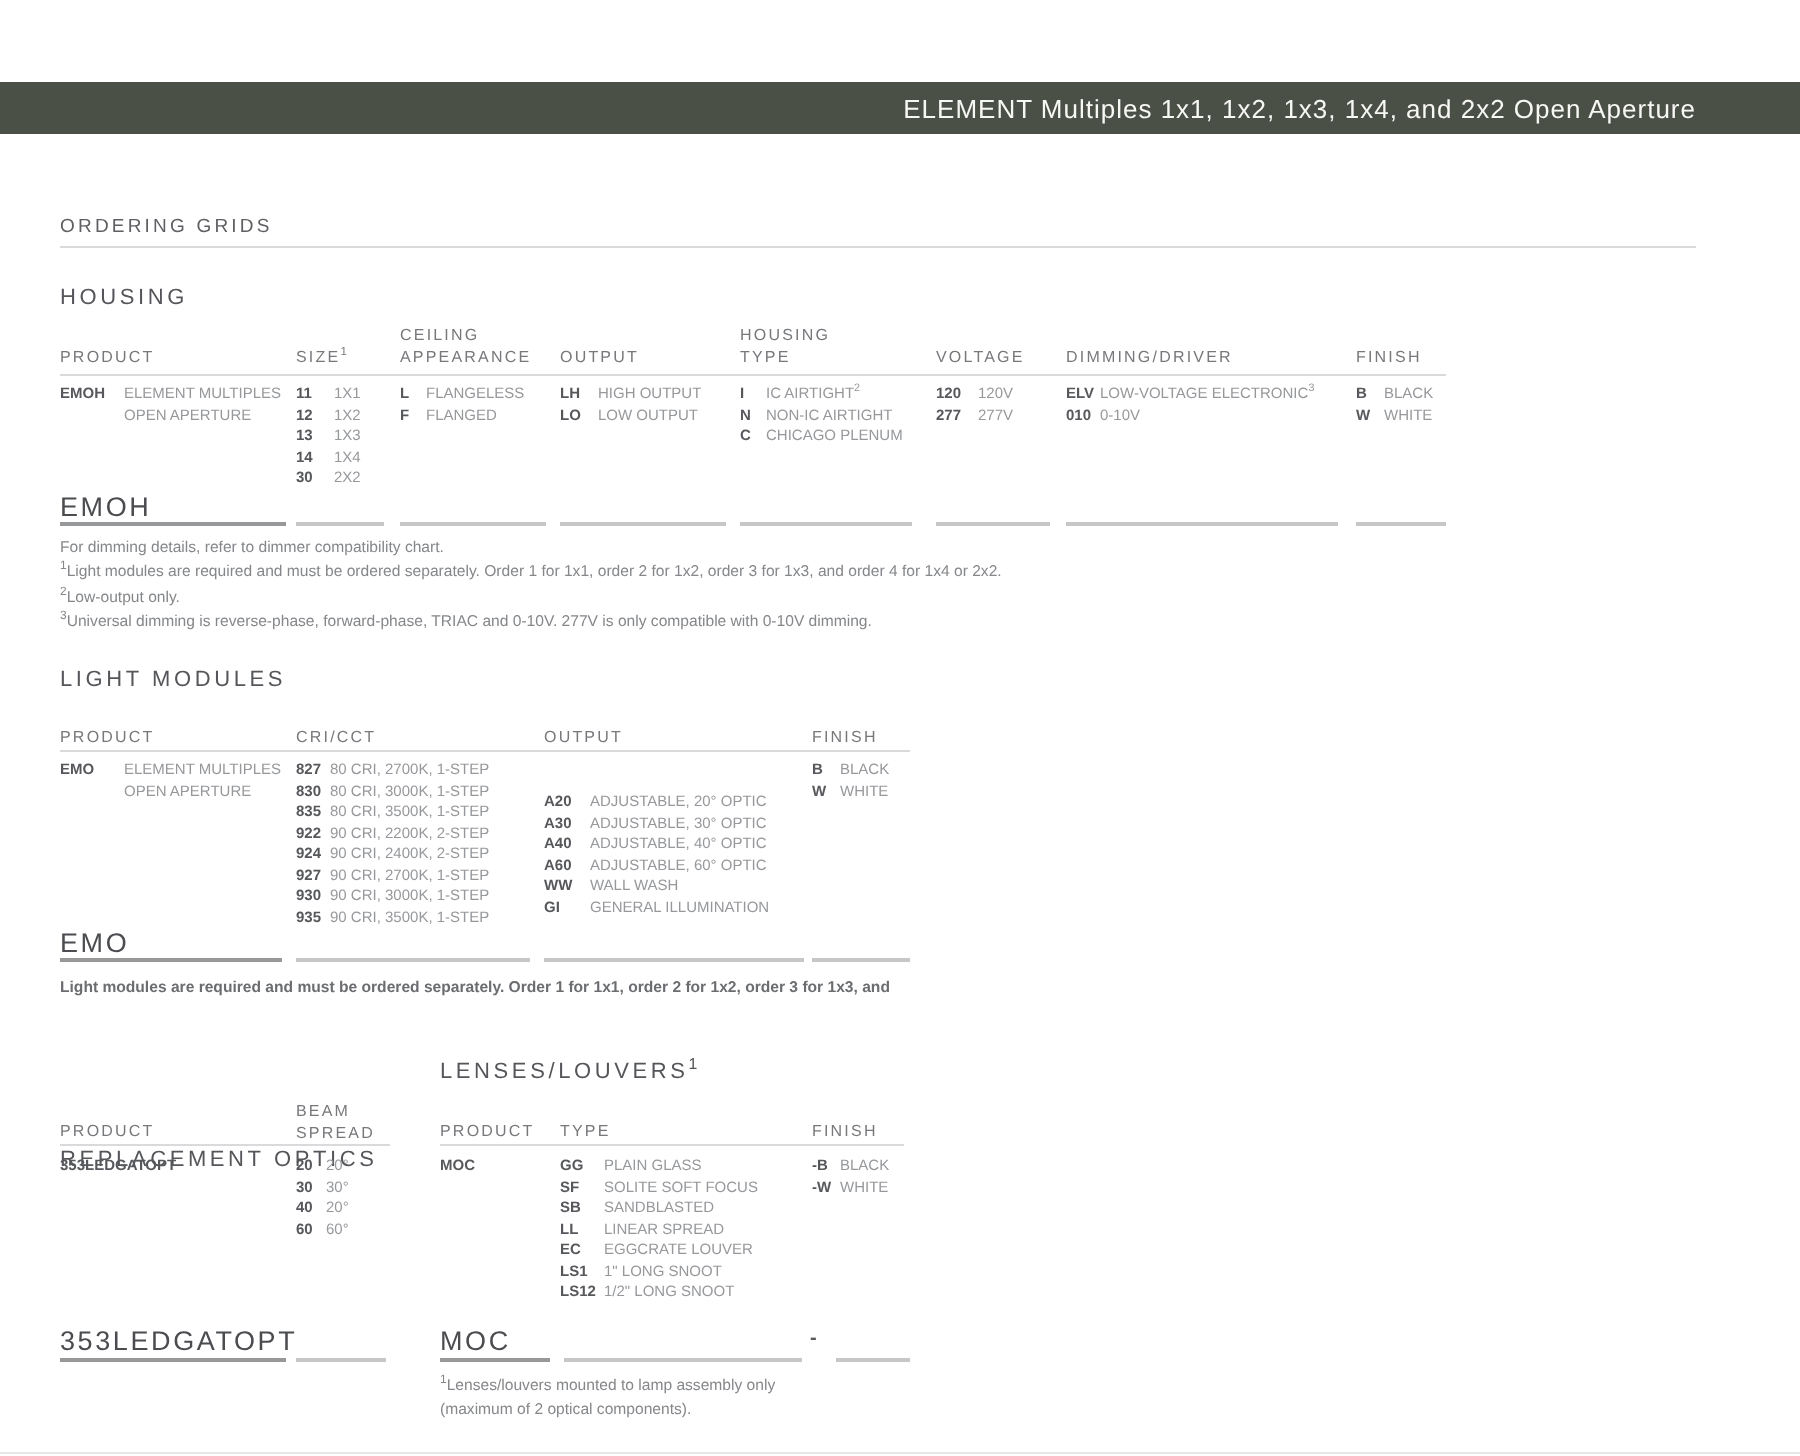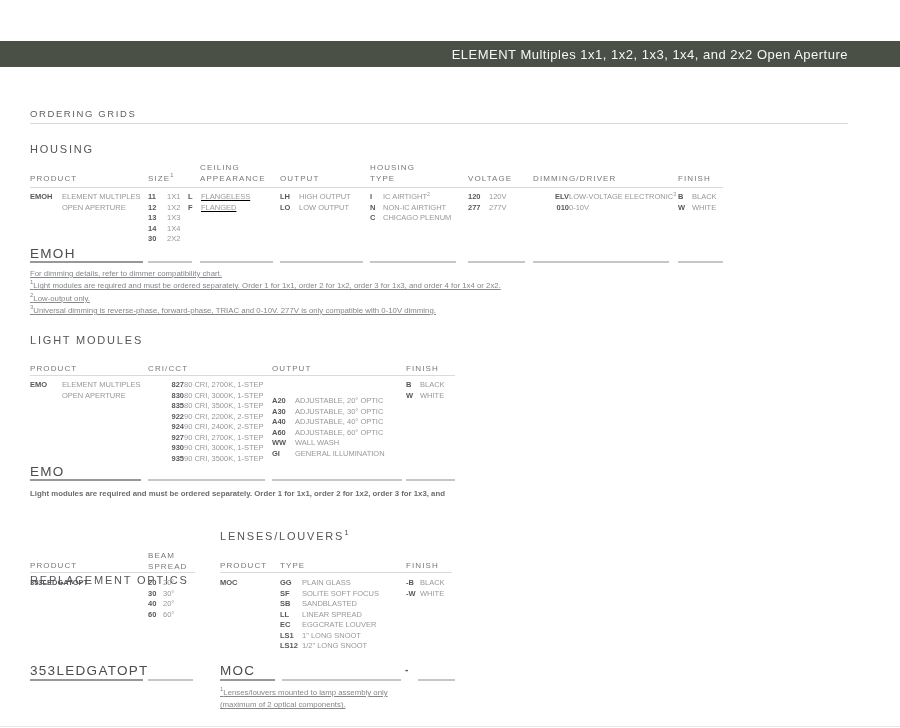--- a/index.html
+++ b/index.html
@@ -9,25 +9,25 @@
   .bar-title{color:#f7f7f4;font-size:13px;letter-spacing:.5px;font-weight:500;white-space:nowrap;}
   .eyebrow{font-size:9.5px;letter-spacing:1.6px;color:#5e5f62;white-space:nowrap;}
   .sec-title{font-size:11px;letter-spacing:1.8px;color:#55565a;font-weight:500;white-space:nowrap;}
   .col-h{font-size:8px;letter-spacing:1.1px;color:#77787b;line-height:10.5px;white-space:nowrap;}
   .rule{background:#d9dadb;height:1px;}
   .rowcol{line-height:10.5px;white-space:nowrap;font-size:7.5px;}
   .row{display:block;}
   .code{font-weight:700;color:#57585c;display:inline-block;}
   .val{color:#96989b;}
   .w13{width:13px;} .w14{width:14px;} .w15{width:15px;} .w19{width:19px;}
-  .w21{width:21px;} .w22{width:22px;} .w23{width:23px;} .w24{width:36px;text-align:right;}
+  .w21{width:21px;} .w22{width:22px;} .w23{width:23px;} .w24{width:17px;}
   .order-code{font-size:13.5px;font-weight:500;letter-spacing:1.3px;color:#4b4c4f;white-space:nowrap;}
   .blank{height:2px;background:#c7c7c7;}
   .blank.dark{background:#97989a;}
-  .note{font-size:7.8px;color:#85878a;line-height:12.3px;white-space:nowrap;text-decoration:underline;}
+  .note{font-size:7.8px;color:#85878a;line-height:12.3px;white-space:nowrap;}
   .note sup{font-size:6px;}
   .note-bold{font-size:7.8px;font-weight:700;color:#6b6d70;line-height:13px;white-space:nowrap;}
   .dash{font-size:10px;font-weight:700;color:#57585c;}
   sup{font-size:0.72em;line-height:0;}
 </style>
 </head>
 <body>
 
 <div class="abs bar">
   <span class="bar-title">ELEMENT Multiples 1x1, 1x2, 1x3, 1x4, and 2x2 Open Aperture</span>
@@ -52,21 +52,21 @@
 <div class="abs rowcol" style="left:62px;top:192px;"><span class="val">ELEMENT MULTIPLES</span><br><span class="val">OPEN APERTURE</span></div>
 
 <div class="abs rowcol" style="left:148px;top:192px;">
   <div class="row"><span class="code w19">11</span><span class="val">1X1</span></div>
   <div class="row"><span class="code w19">12</span><span class="val">1X2</span></div>
   <div class="row"><span class="code w19">13</span><span class="val">1X3</span></div>
   <div class="row"><span class="code w19">14</span><span class="val">1X4</span></div>
   <div class="row"><span class="code w19">30</span><span class="val">2X2</span></div>
 </div>
 
-<div class="abs rowcol" style="left:188px;top:192px;text-decoration:underline;">
+<div class="abs rowcol" style="left:200px;top:192px;">
   <div class="row"><span class="code w13">L</span><span class="val">FLANGELESS</span></div>
   <div class="row"><span class="code w13">F</span><span class="val">FLANGED</span></div>
 </div>
 
 <div class="abs rowcol" style="left:280px;top:192px;">
   <div class="row"><span class="code w19">LH</span><span class="val">HIGH OUTPUT</span></div>
   <div class="row"><span class="code w19">LO</span><span class="val">LOW OUTPUT</span></div>
 </div>
 
 <div class="abs rowcol" style="left:370px;top:192px;">

